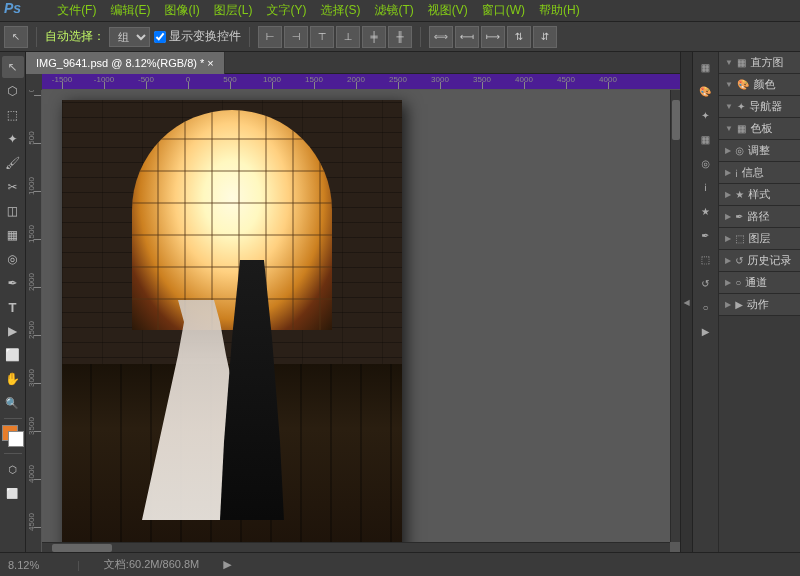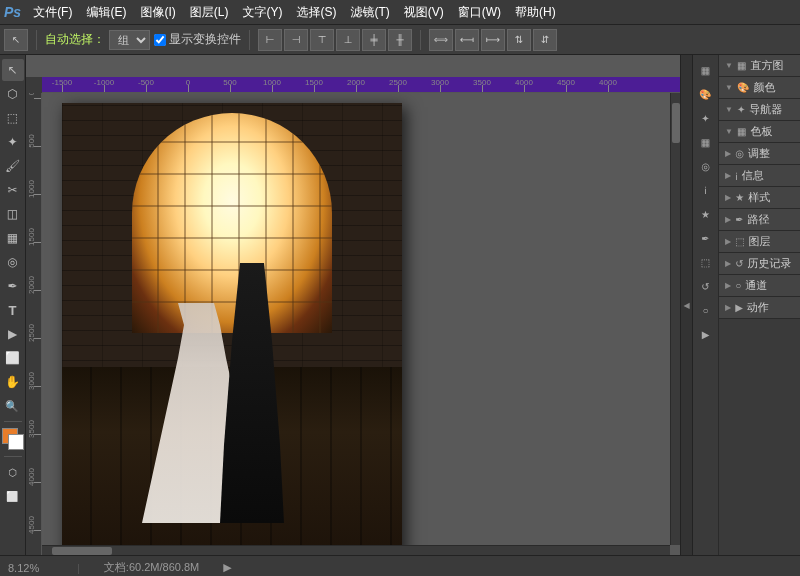--- a/index.html
+++ b/index.html
@@ -11,40 +11,41 @@
       font-size: 12px;
       color: #ccc;
       overflow: hidden;
     }
 
     
     #menu-bar {
       background: #3a3a3a;
       height: 22px;
       display: flex;
-      align-items: center;
-      padding: 12px 4px;
+      align-items: flex-start;
+      padding: 0 4px;
       border-bottom: 1px solid #222;
       position: relative;
+      gap: 24px;
     }
     .ps-logo {
       color: #5b9bd5;
       font-weight: bold;
       font-size: 14px;
       margin-right: 6px;
       font-style: italic;
     }
     .menu-items {
       display: flex;
       gap: 2px;
     }
     .menu-item {
       padding: 2px 6px;
       cursor: pointer;
-      color: #ffffff;
+      color: #84cc16;
       font-size: 12px;
     }
     .watermark {
       position: absolute;
       right: 4px;
       top: 2px;
       font-size: 10px;
       color: #888;
     }
 
@@ -581,20 +582,23 @@
       <div class="color-fg fg-orange"></div>
       <div class="color-bg"></div>
     </div>
     <div class="tool-separator"></div>
     <div class="tool-icon" style="font-size:10px;">⬡</div>
     <div class="tool-icon" style="font-size:10px;">⬜</div>
   </div>
 
   <div id="canvas-area">
 
+    <div id="tab-bar">
+      <div class="canvas-tab active">IMG_9641.psd @ 8.12%(RGB/8) * ×</div>
+    </div>
 
     <div id="ruler-corner"></div>
 
     <div id="ruler-h">
 
     <div class="ruler-tick-h" style="left: 20px;"></div>
         <div class="ruler-label-h" style="left: 20px;">-1500</div>
         <div class="ruler-tick-h" style="left: 62px;"></div>
         <div class="ruler-label-h" style="left: 62px;">-1000</div>
         <div class="ruler-tick-h" style="left: 104px;"></div>

